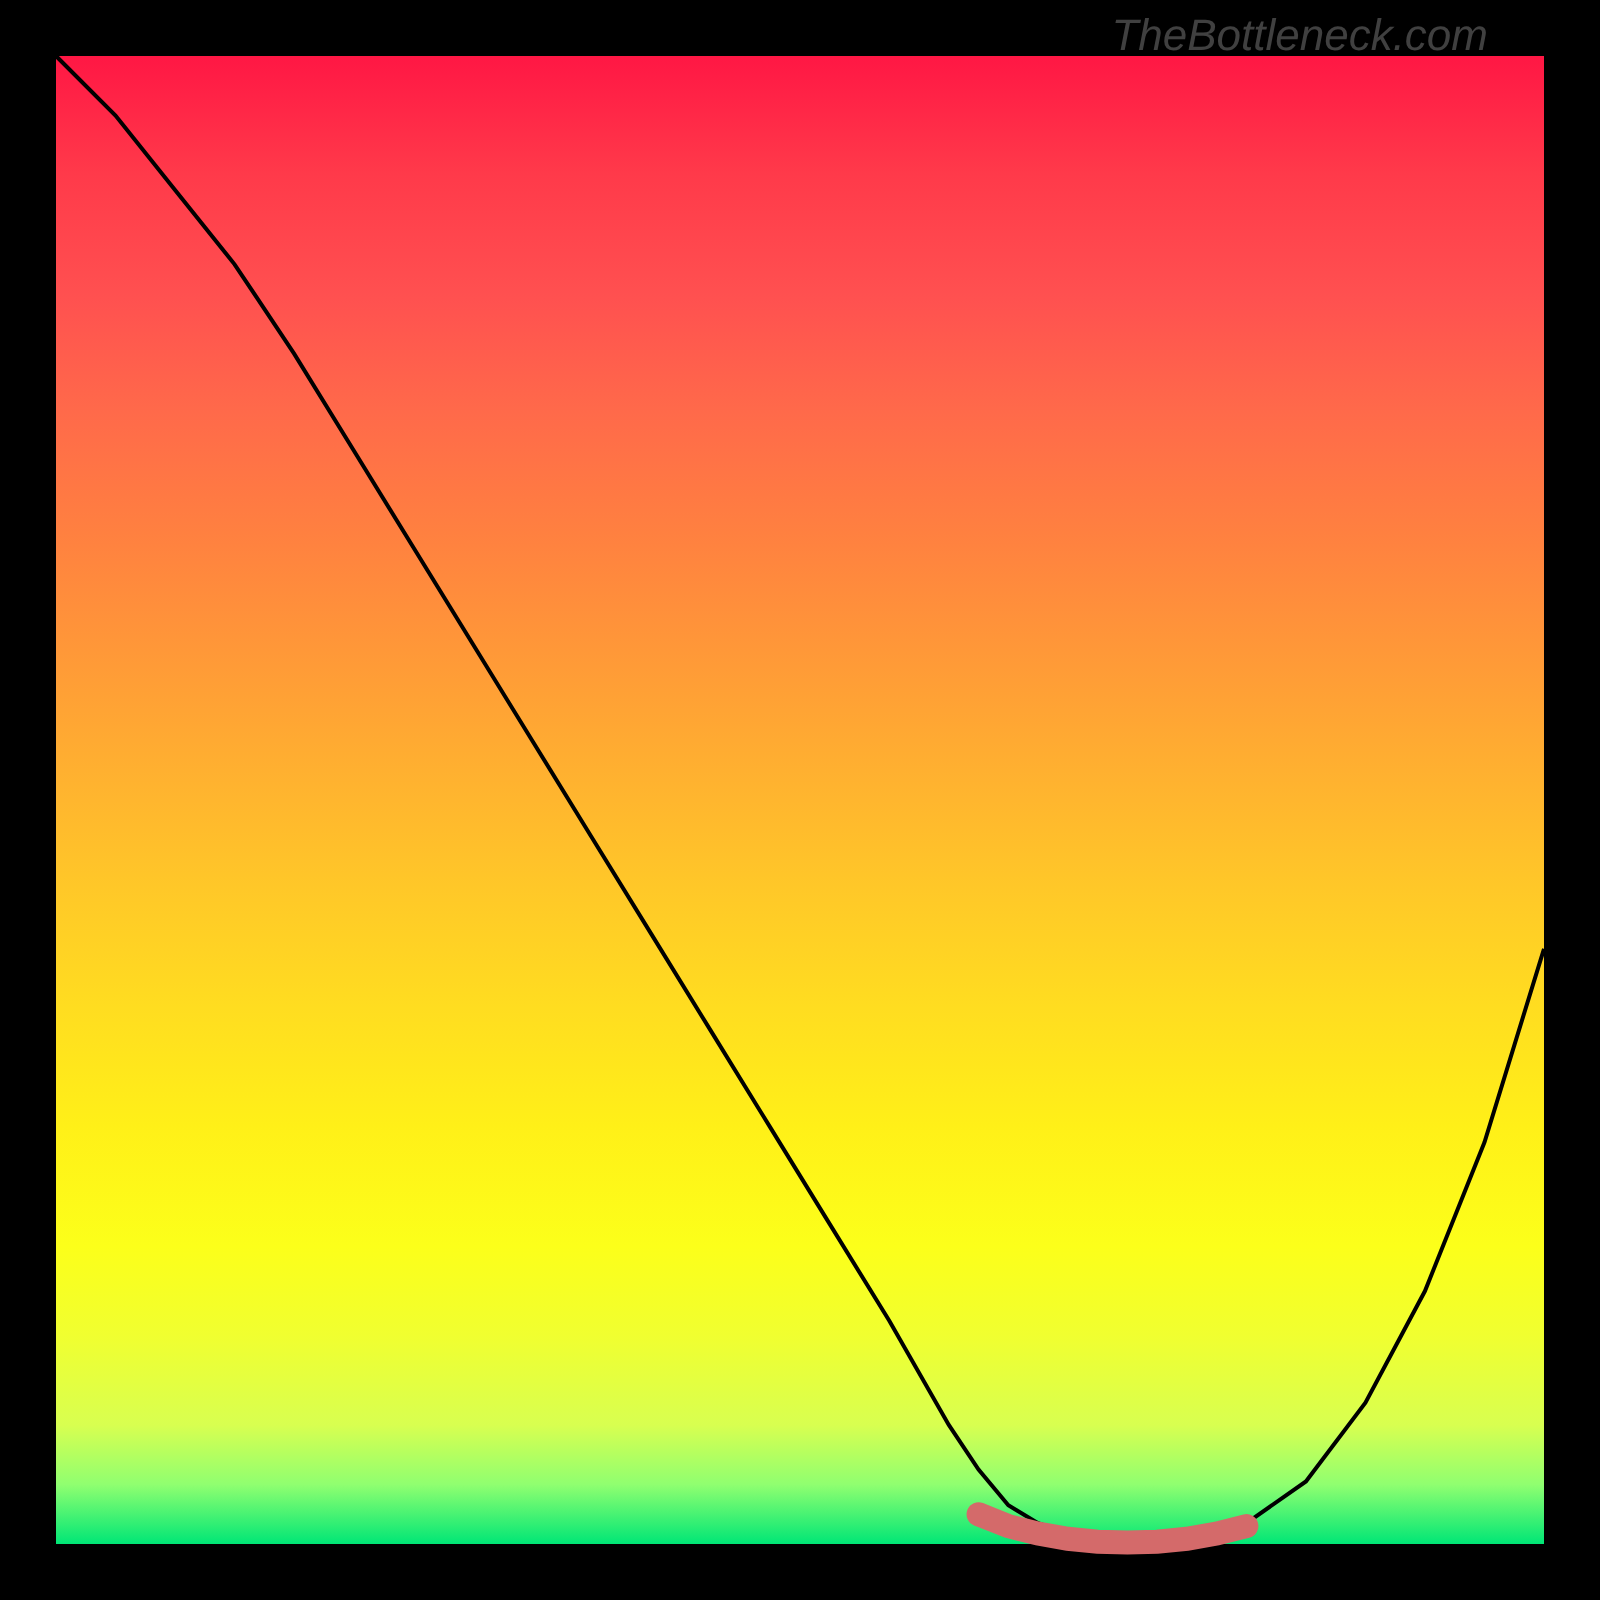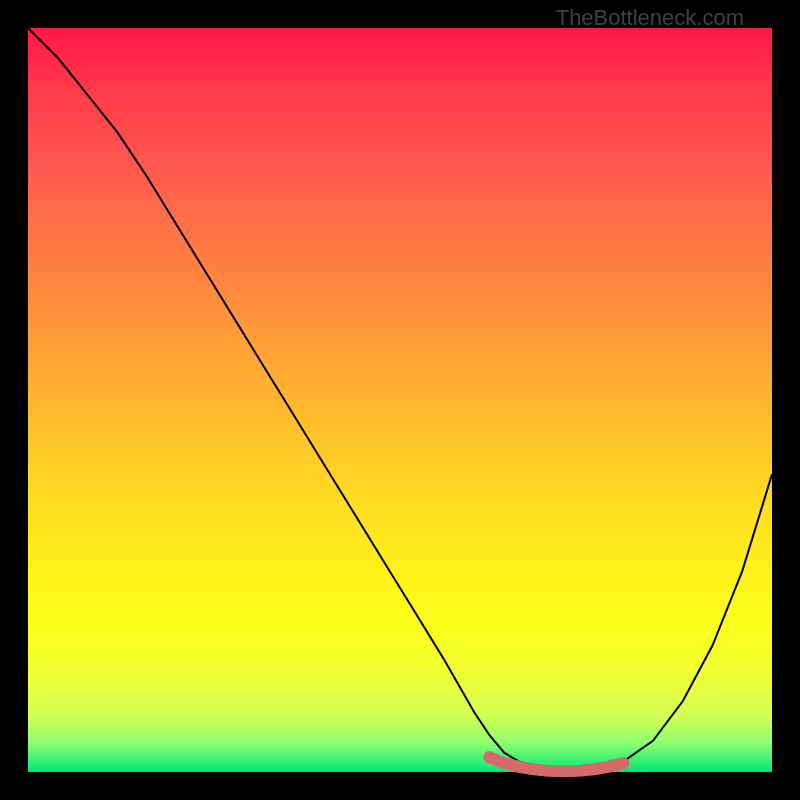--- a/index.html
+++ b/index.html
@@ -2,20 +2,21 @@
 <html><head>
 <meta charset="utf-8">
 <style>
   * { margin: 0; padding: 0; box-sizing: border-box; }
   html, body { width: 800px; height: 800px; background: #000; overflow: hidden; }
   .container {
     width: 756px;
     height: 800px;
     background: #000;
     position: relative;
+    font-style: italic;
   }
   .watermark {
     position: absolute;
     top: 5px;
     right: 12px;
     font-family: Arial, sans-serif;
     font-size: 22px;
     font-weight: 500;
     color: #404040;
     z-index: 10;

